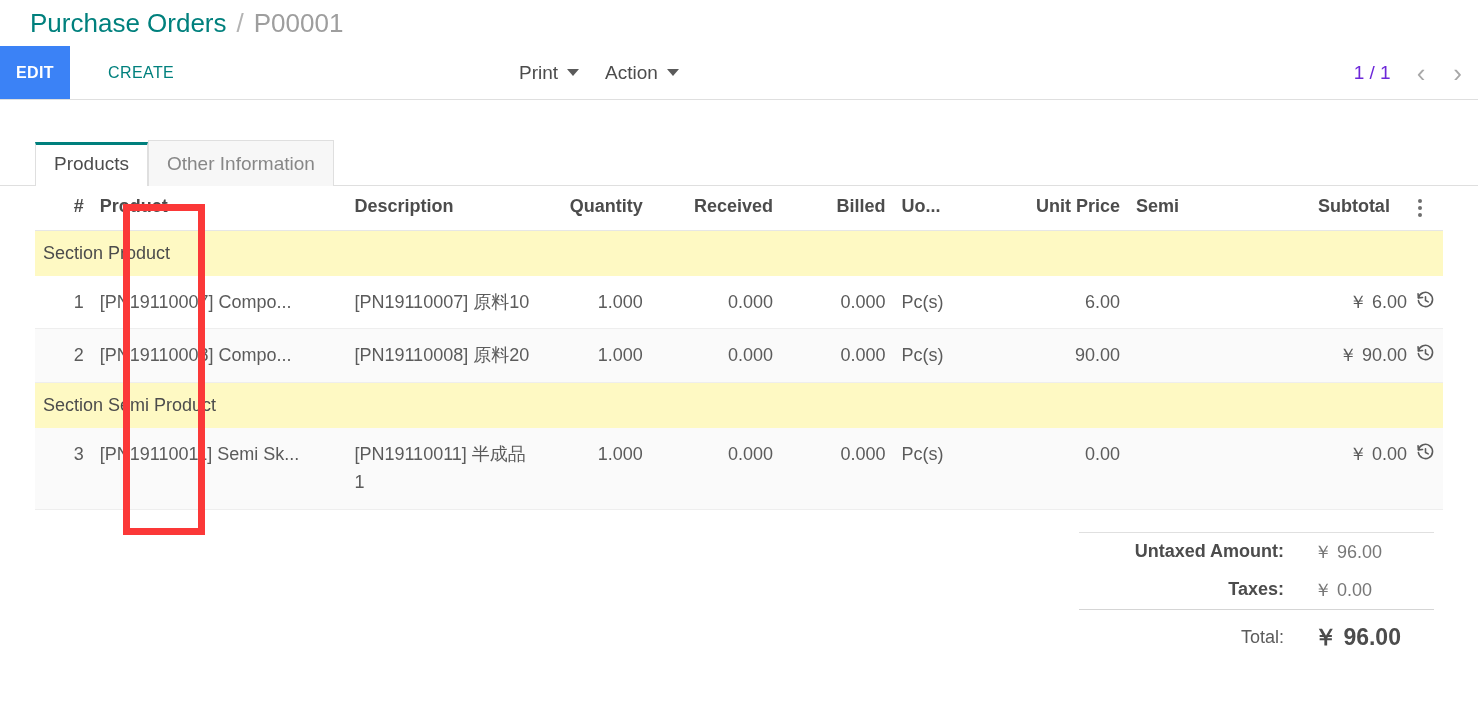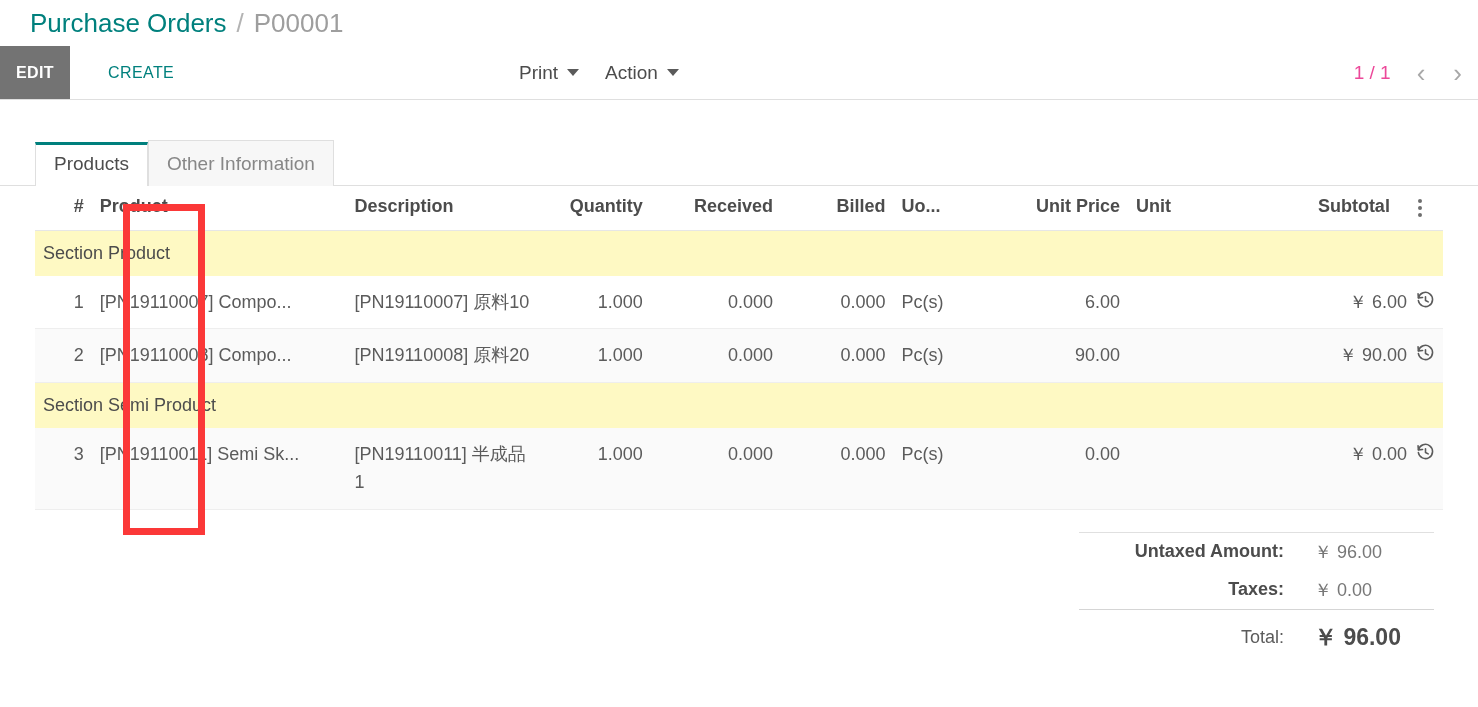--- a/index.html
+++ b/index.html
@@ -27,21 +27,21 @@
 
   
   .control-panel {
     position: relative;
     height: 54px;
     border-bottom: 1px solid #dfdfdf;
     display: flex;
     align-items: stretch;
   }
   .btn-edit {
-    background: #737373;
+    background: #3b82f6;
     color: #ffffff;
     border: none;
     font-size: 16px;
     font-weight: 700;
     letter-spacing: .4px;
     padding: 8px 16px;
     cursor: pointer;
     font-family: inherit;
   }
   .btn-create {
@@ -80,21 +80,21 @@
     display: inline-block;
   }
   .cp-right {
     position: absolute;
     right: 14px;
     top: 0; bottom: 0;
     display: flex;
     align-items: center;
     gap: 24px;
   }
-  .pager-count { font-size: 19px; color: #ec4899; }
+  .pager-count { font-size: 19px; color: #6d28d9; }
   .pager-arrow {
     font-size: 26px;
     color: #a8a8a8;
     cursor: pointer;
     line-height: 1;
     padding: 0 2px;
     font-family: "Liberation Sans", sans-serif;
   }
 
   
@@ -315,21 +315,21 @@
       <thead>
         <tr>
           <th class="num">#</th>
           <th class="txt">Product</th>
           <th class="txt">Description</th>
           <th class="num">Quantity</th>
           <th class="num">Received</th>
           <th class="num">Billed</th>
           <th class="txt">Uo...</th>
           <th class="num">Unit Price</th>
-          <th class="txt">Unit</th>
+          <th class="txt">Semi</th>
           <th class="num">Subtotal</th>
           <th>
             <span class="opt-dots">
                 <i></i>
                 <i></i>
                 <i></i>
               </span>
           </th>
         </tr>
       </thead>

